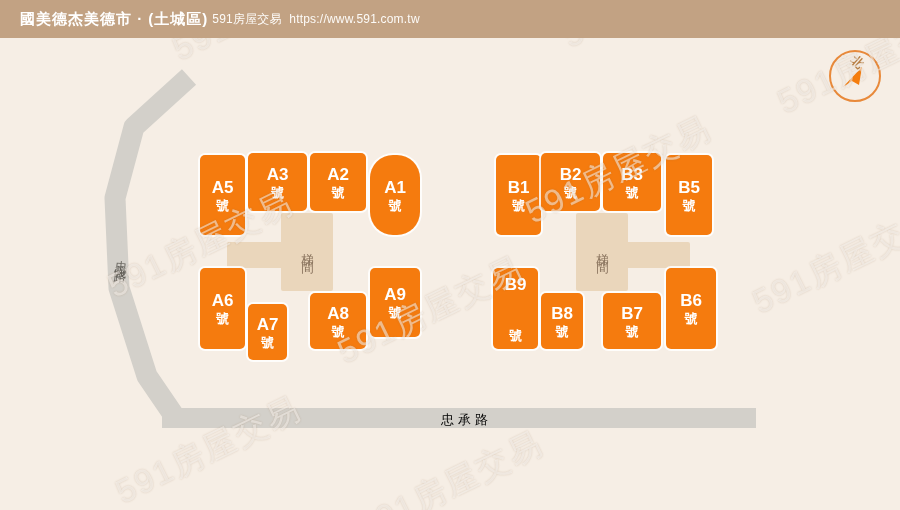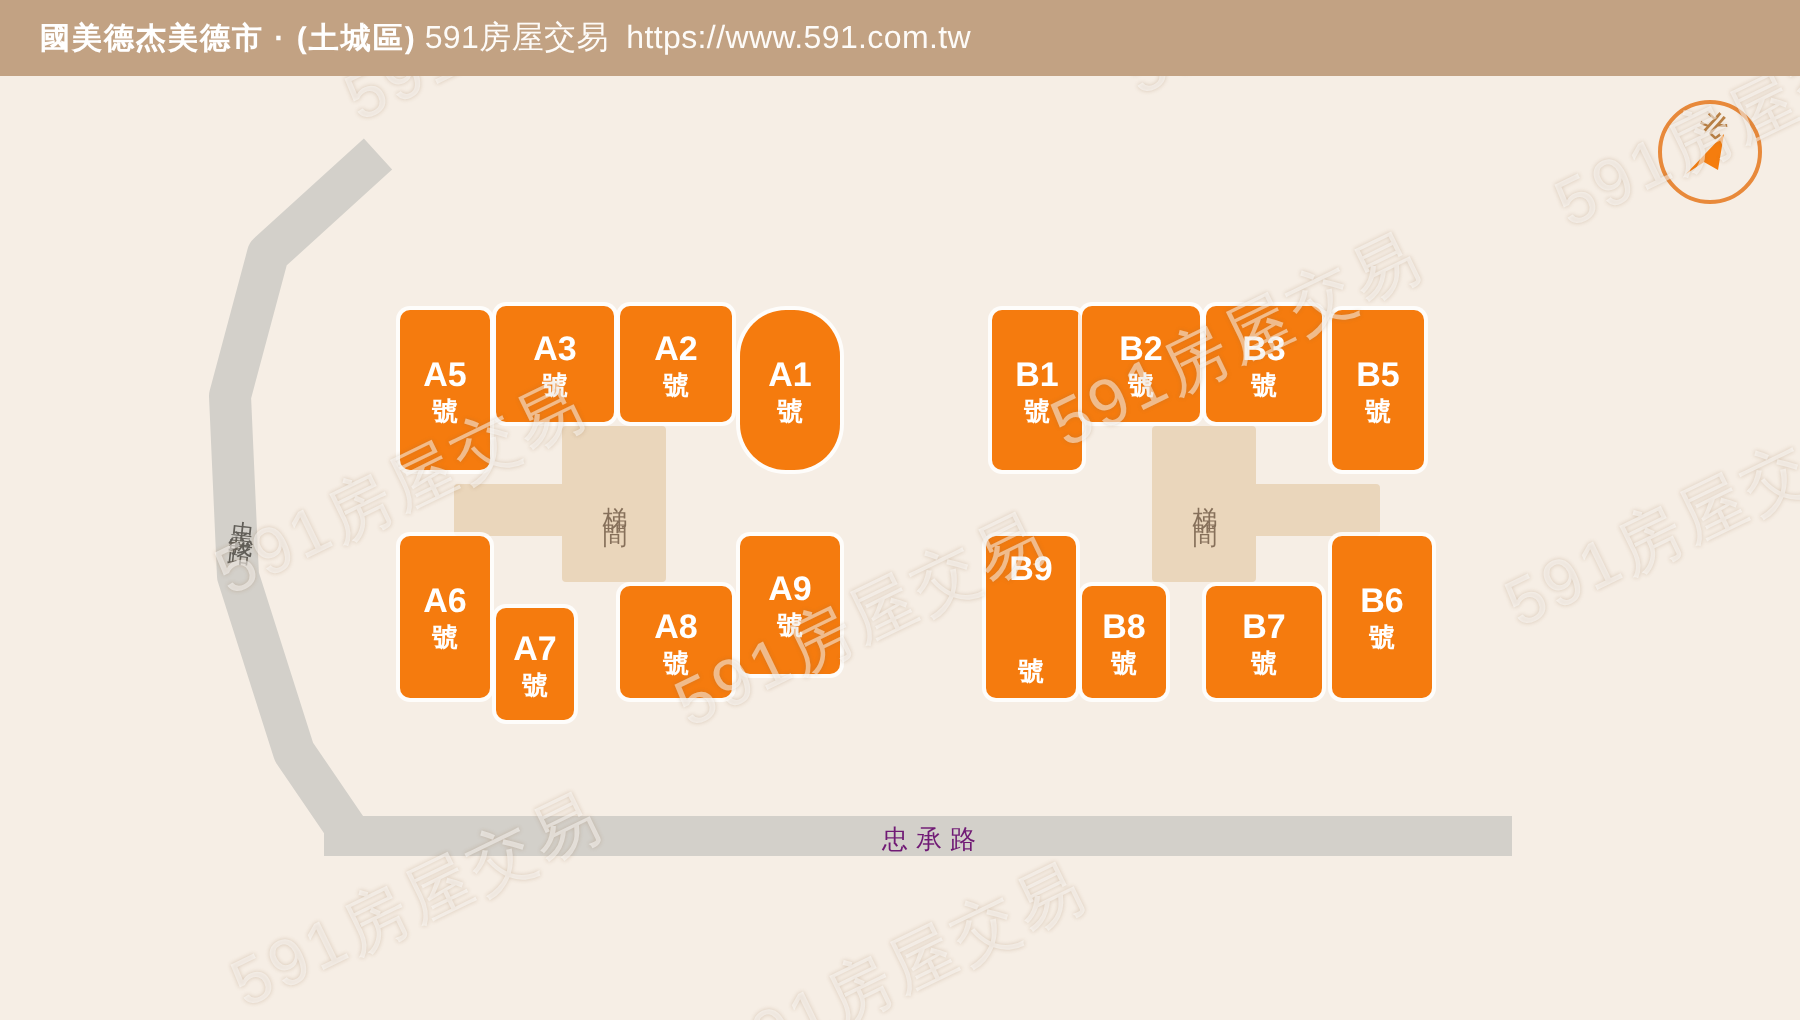--- a/index.html
+++ b/index.html
@@ -2,28 +2,28 @@
 <html><head>
 <meta charset="utf-8">
 <style>
   html,body{margin:0;padding:0;background:#f6eee5;font-family:"Liberation Sans","DejaVu Sans",sans-serif;}
   .stage{position:relative;width:900px;height:510px;background:#f6eee5;overflow:hidden;}
 
   
   .header{position:absolute;left:0;top:0;width:900px;height:38px;background:#c2a283;z-index:40;
           display:flex;align-items:center;justify-content:flex-start;box-sizing:border-box;padding:0 18px 0 20px;}
   .header-title{color:#ffffff;font-size:15px;font-weight:bold;letter-spacing:1px;}
-  .header-site{color:#fdfbf8;font-size:16px;letter-spacing:.2px;}
+  .header-site{color:#fdfbf8;font-size:12px;letter-spacing:.2px;}
   .header-site span{margin-left:4px;}
 
   
   .roads-svg{position:absolute;left:0;top:0;z-index:1;}
   .road-label-v{position:absolute;left:113px;top:250px;writing-mode:vertical-rl;
                 color:#615e58;font-size:12.5px;letter-spacing:5px;transform:rotate(6deg);z-index:2;}
-  .road-label-h{position:absolute;left:441px;top:411px;color:#701a75;font-size:13px;letter-spacing:4px;z-index:2;}
+  .road-label-h{position:absolute;left:441px;top:411px;color:#000000;font-size:13px;letter-spacing:4px;z-index:2;}
 
   
   .stair{position:absolute;background:#ead6bb;z-index:3;border-radius:2px;}
   .stair-a-col{left:281px;top:213px;width:52px;height:78px;display:flex;align-items:center;justify-content:center;}
   .stair-a-arm{left:227px;top:242px;width:58px;height:26px;}
   .stair-b-col{left:576px;top:213px;width:52px;height:78px;display:flex;align-items:center;justify-content:center;}
   .stair-b-arm{left:624px;top:242px;width:66px;height:26px;}
   .stair-label{writing-mode:vertical-rl;color:#86705a;font-size:12.5px;letter-spacing:9px;}
 
   

